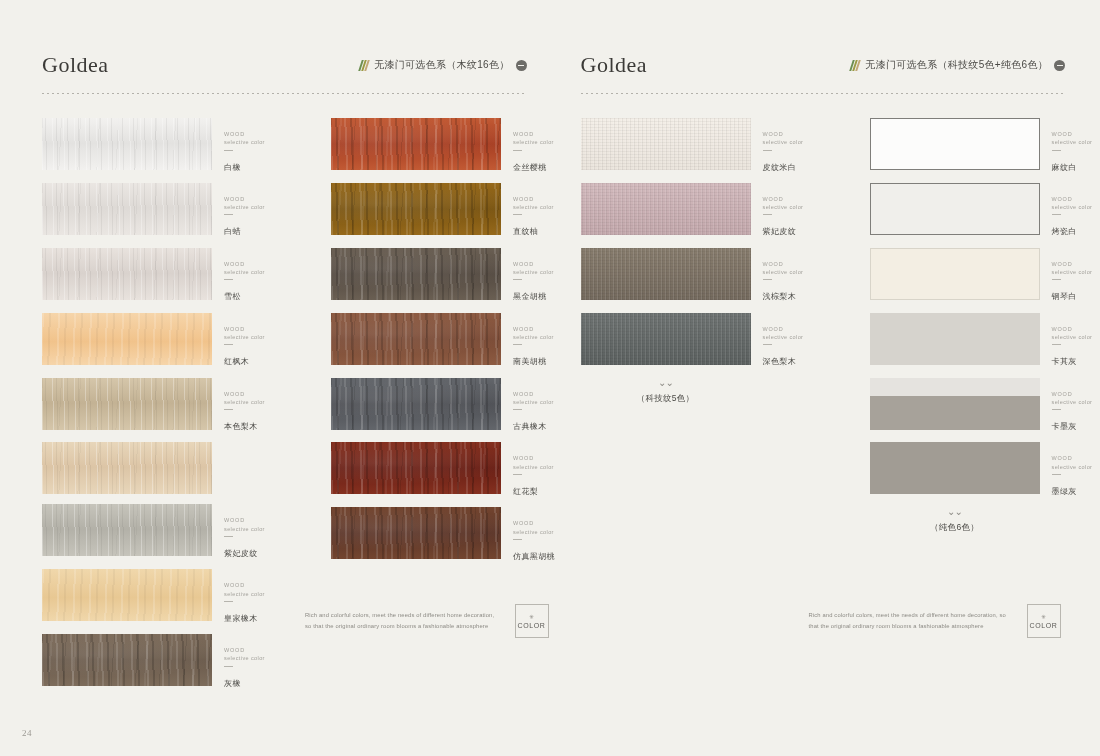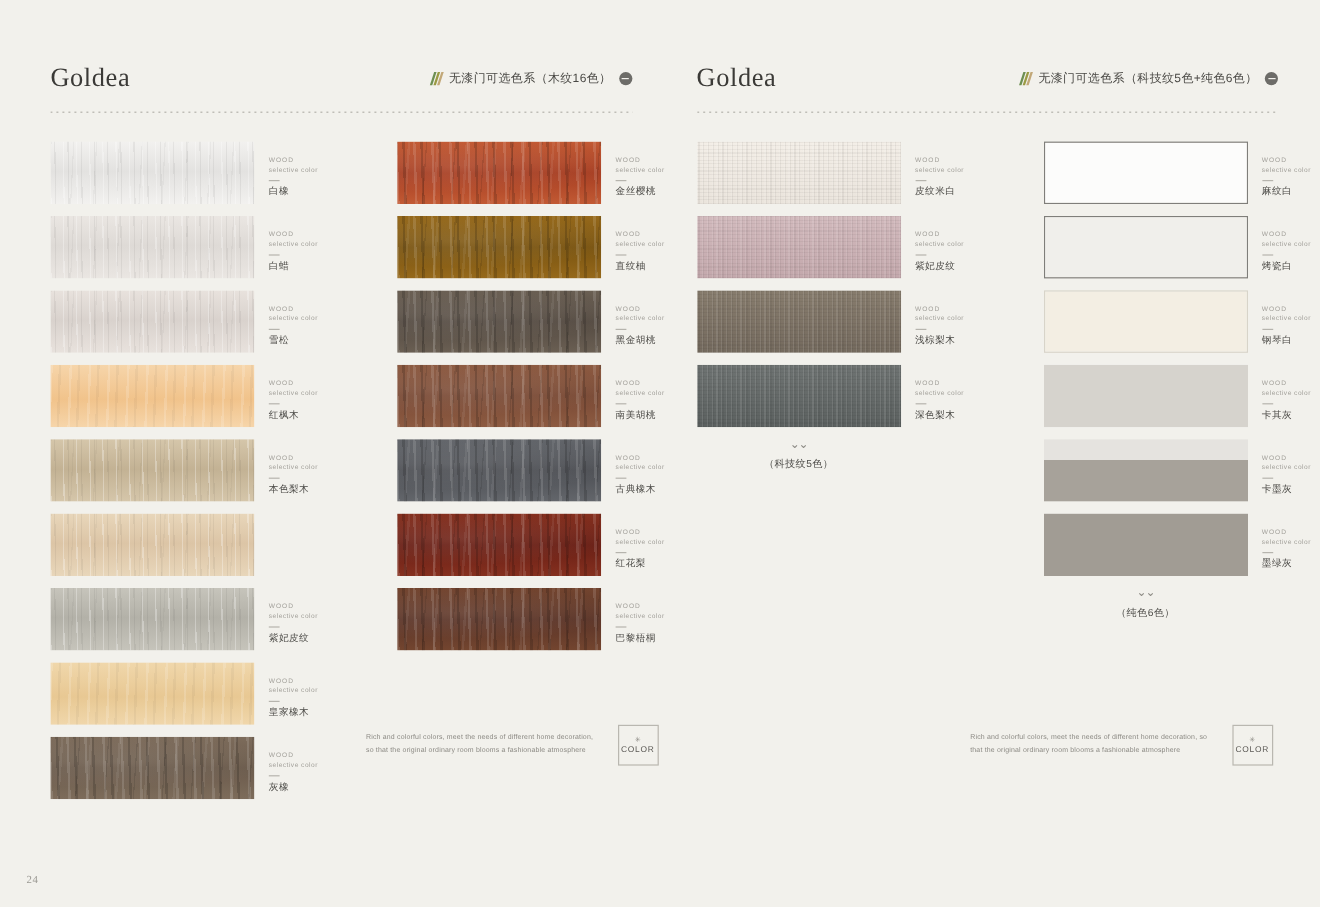--- a/index.html
+++ b/index.html
@@ -151,20 +151,21 @@
     width: 9px;
     height: 1px;
     background: #b6b4ad;
     margin: 3px 0 4px 0;
   }
   .meta .nm {
     font-size: 8px;
     color: #4c4b47;
     letter-spacing: 0.4px;
     line-height: 1.3;
+    margin-top: 12px;
   }
 
   
   .group-cap {
     text-align: center;
     width: 170px;
     margin-top: 8px;
   }
   .group-cap .chev {
     font-size: 10px;
@@ -410,21 +411,21 @@
               </div>
             </div>
             <div class="swatch-row">
               <div class="chip">
                 <div class="grain" style="background:repeating-linear-gradient(88deg, rgba(255,255,255,.13) 0 2px, transparent 2px 6px, rgba(0,0,0,.16) 6px 8px, transparent 8px 15px),repeating-linear-gradient(94deg, rgba(0,0,0,.10) 0 1px, transparent 1px 9px, rgba(255,255,255,.07) 9px 11px, transparent 11px 24px),radial-gradient(120% 60% at 30% 40%, rgba(255,255,255,.10), transparent 70%),linear-gradient(to bottom,#73452f 0%,#5c3528 50%,#73452f 100%);"></div>
               </div>
               <div class="meta">
                 <div class="w1">WOOD</div>
                 <div class="w2">selective color</div>
                 <div class="dash"></div>
-                <div class="nm">巴黎梧桐</div>
+                <div class="nm">仿真黑胡桃</div>
               </div>
             </div>
           </div>
         </div>
 
       <div class="footer" style="left:305px;">
         <div class="foot-txt">Rich and colorful colors, meet the needs of different home decoration, so that the original ordinary room blooms a fashionable atmosphere</div>
         <div class="color-box">
           <div class="star">✳</div>
           <div class="lbl">COLOR</div>

